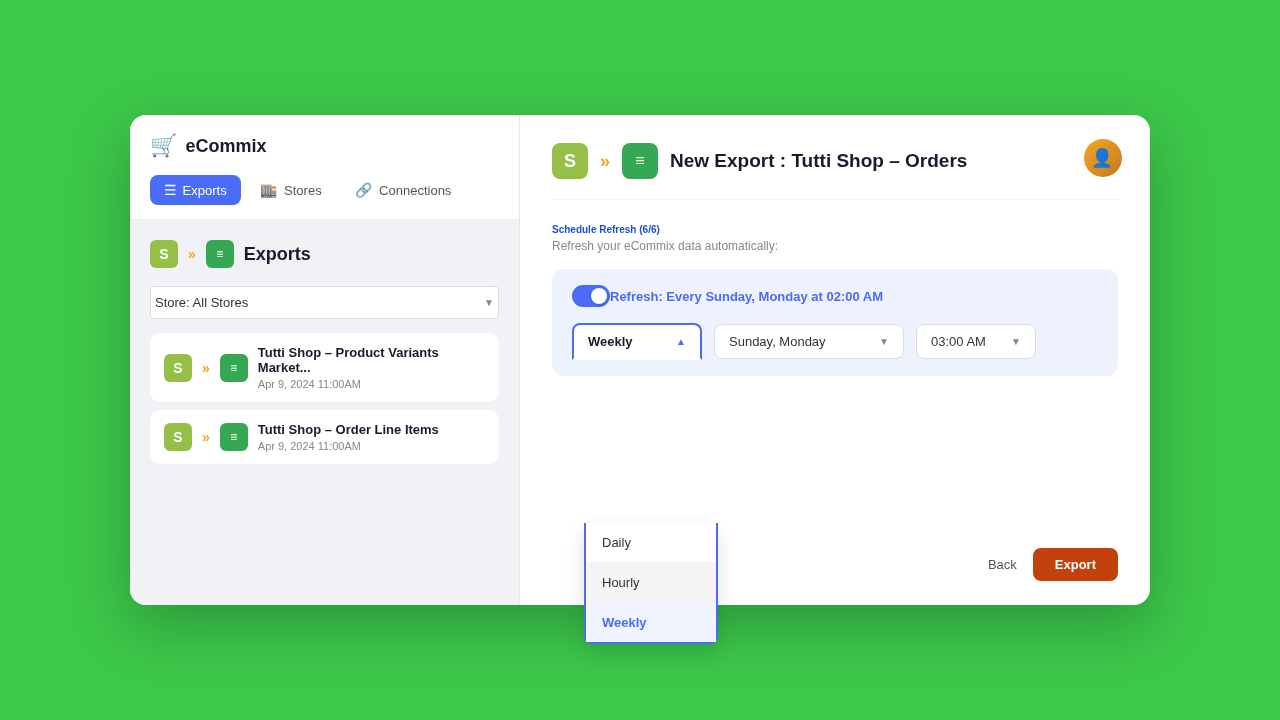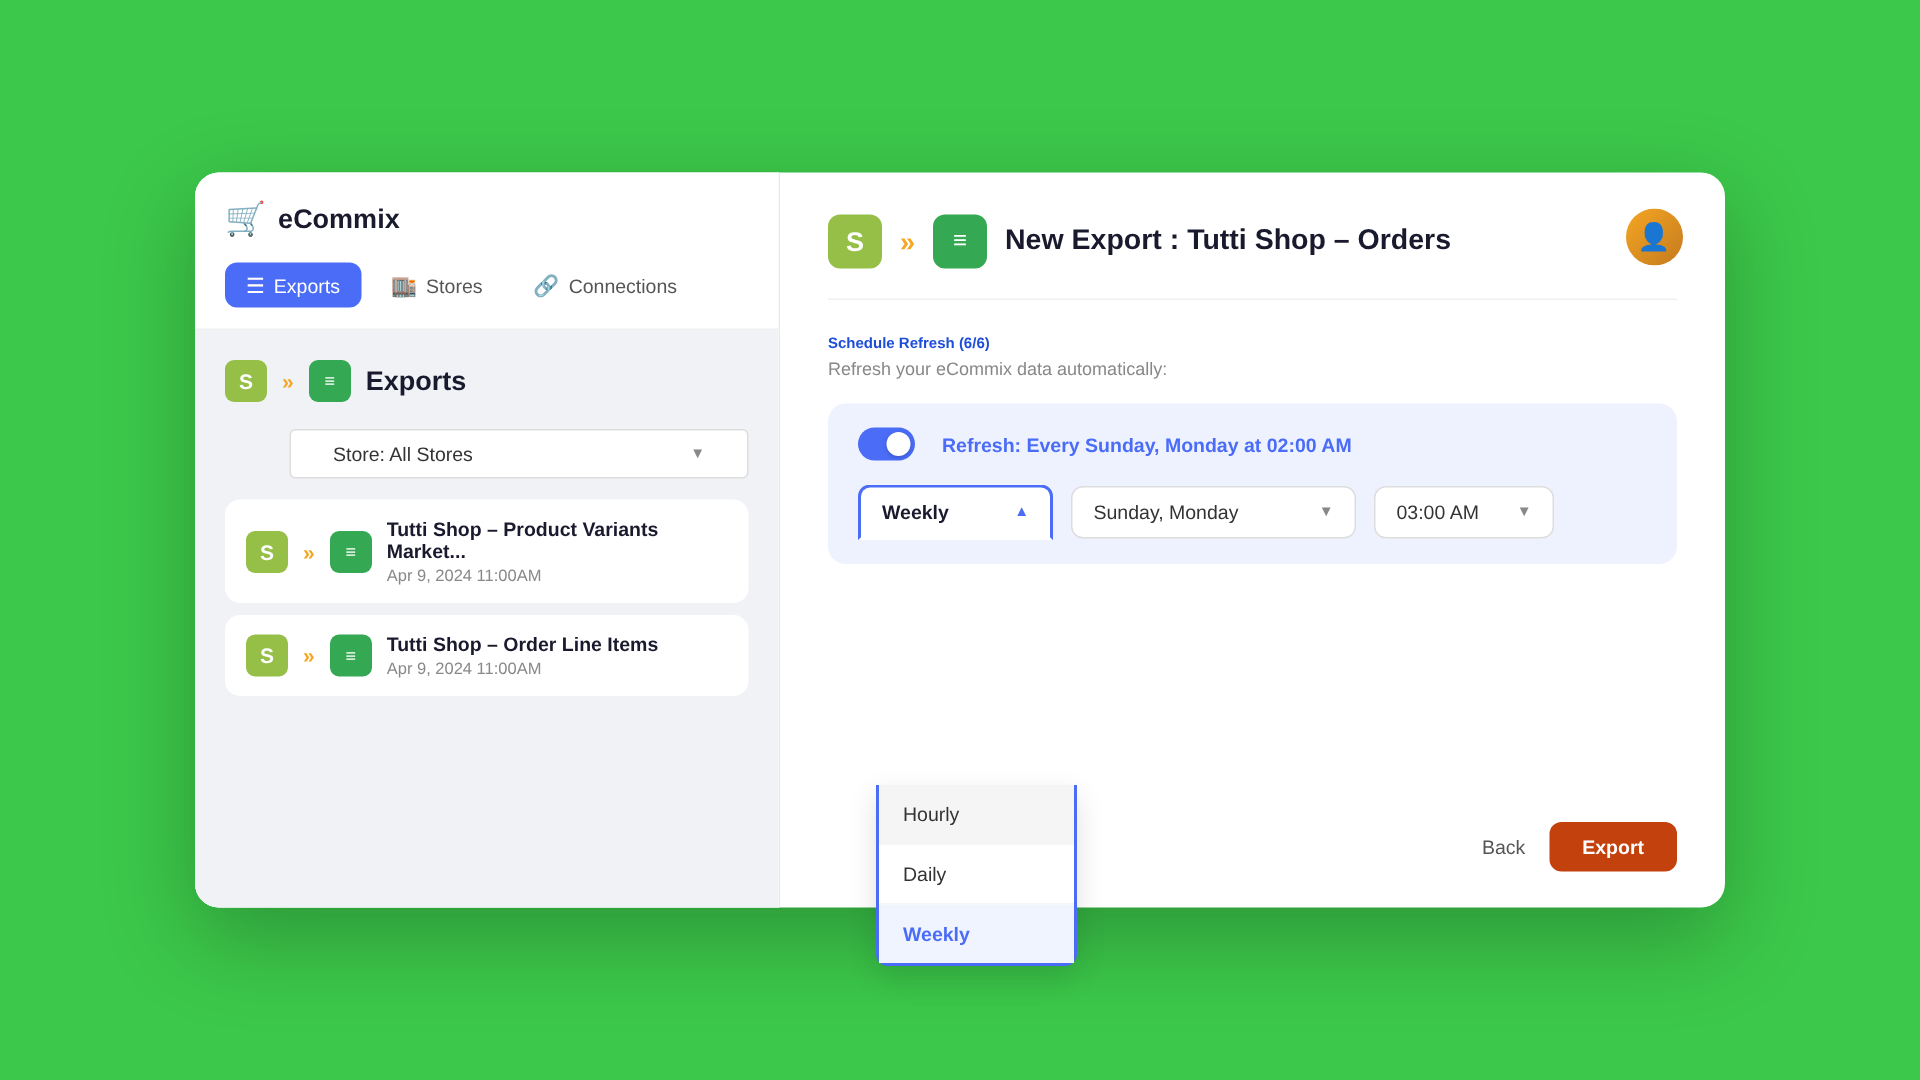--- a/index.html
+++ b/index.html
@@ -119,26 +119,25 @@
       font-weight: 700;
       color: #1a1a2e;
     }
     .store-filter {
       display: flex;
       align-items: center;
       justify-content: space-between;
       background: #fff;
       border: 1px solid #ddd;
       border-radius: 4px;
-      padding: 8px 28px;
+      padding: 8px 4px;
       font-size: 13px;
       color: #333;
       cursor: pointer;
       margin-bottom: 14px;
-      margin-left: 43px;
     }
     .export-list {
       display: flex;
       flex-direction: column;
       gap: 8px;
     }
     .export-item {
       background: #fff;
       border-radius: 10px;
       padding: 12px 14px;
@@ -252,21 +251,21 @@
 
     .refresh-box {
       background: #eef2ff;
       border-radius: 12px;
       padding: 16px 20px;
       position: relative;
     }
     .refresh-toggle-row {
       display: flex;
       align-items: center;
-      gap: 18px;
+      gap: 0;
       margin-bottom: 16px;
     }
     .toggle-switch {
       width: 38px;
       height: 22px;
       background: #4a6cf7;
       border-radius: 11px;
       position: relative;
       cursor: pointer;
     }
@@ -502,25 +501,25 @@
             <span>Sunday, Monday</span>
             <span class="chevron">▼</span>
           </div>
           <div class="dropdown-time">
             <span>03:00 AM</span>
             <span class="chevron">▼</span>
           </div>
         </div>
 
         <div class="dropdown-menu">
+          <div class="dropdown-option">
+            <span>Daily</span>
+          </div>
           <div class="dropdown-option hovered">
             <span>Hourly</span>
-          </div>
-          <div class="dropdown-option">
-            <span>Daily</span>
           </div>
           <div class="dropdown-option selected">
             <span>Weekly</span>
           </div>
         </div>
       </div>
     </div>
 
     <div class="footer-row">
       <button class="btn-back">Back</button>

